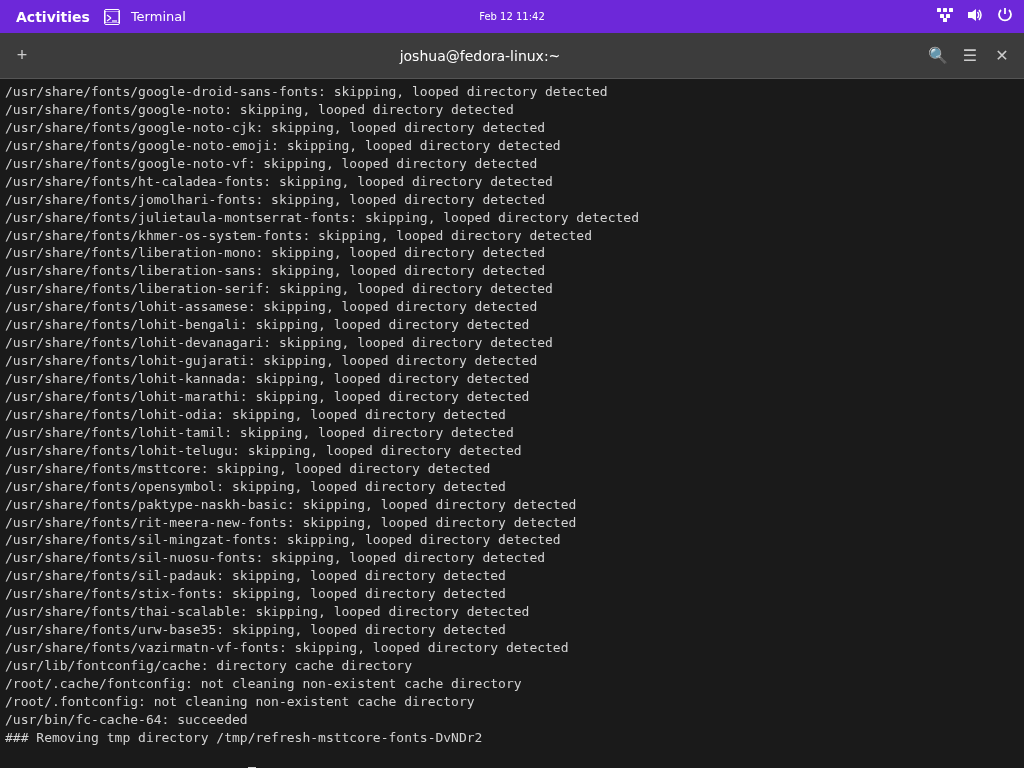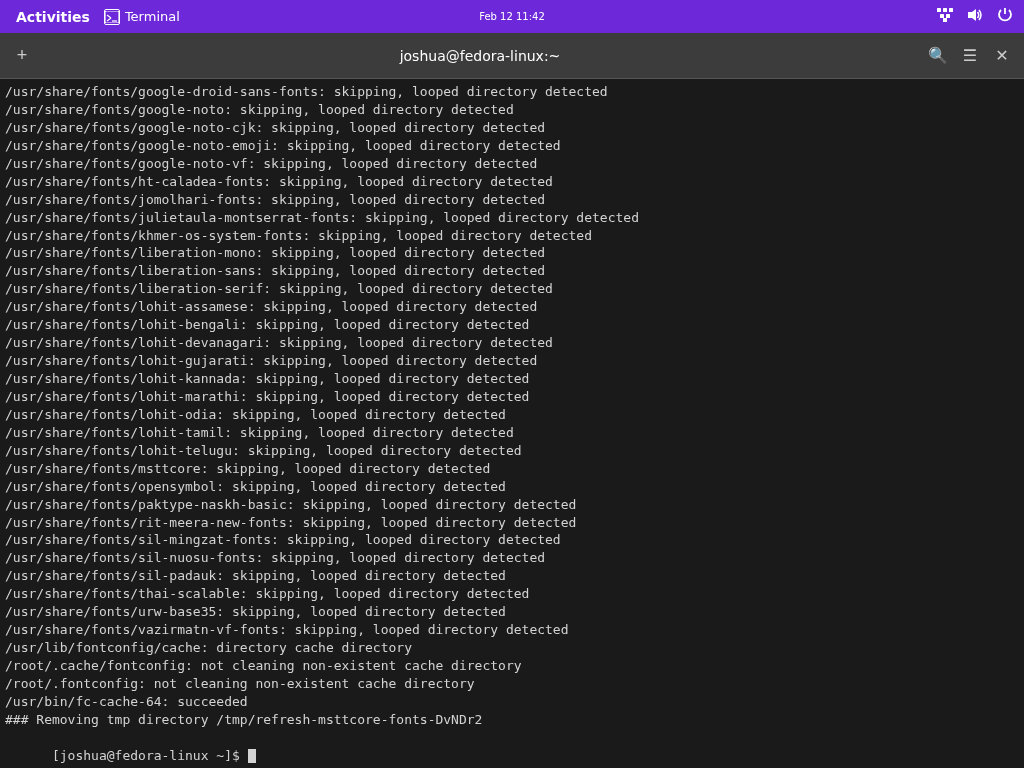--- a/index.html
+++ b/index.html
@@ -34,21 +34,21 @@
       font-size: 14px;
       font-weight: bold;
       color: #ffffff;
       cursor: pointer;
       padding: 2px 6px;
     }
 
     #terminal-indicator {
       display: flex;
       align-items: center;
-      gap: 5px;
+      gap: 11px;
       font-size: 13px;
       color: #ffffff;
     }
 
     #terminal-icon {
       width: 16px;
       height: 16px;
       border: 1.5px solid #ffffff;
       border-radius: 2px;
       display: flex;
@@ -255,20 +255,21 @@
         <div class="term-line">/usr/share/fonts/lohit-odia: skipping, looped directory detected</div>
         <div class="term-line">/usr/share/fonts/lohit-tamil: skipping, looped directory detected</div>
         <div class="term-line">/usr/share/fonts/lohit-telugu: skipping, looped directory detected</div>
         <div class="term-line">/usr/share/fonts/msttcore: skipping, looped directory detected</div>
         <div class="term-line">/usr/share/fonts/opensymbol: skipping, looped directory detected</div>
         <div class="term-line">/usr/share/fonts/paktype-naskh-basic: skipping, looped directory detected</div>
         <div class="term-line">/usr/share/fonts/rit-meera-new-fonts: skipping, looped directory detected</div>
         <div class="term-line">/usr/share/fonts/sil-mingzat-fonts: skipping, looped directory detected</div>
         <div class="term-line">/usr/share/fonts/sil-nuosu-fonts: skipping, looped directory detected</div>
         <div class="term-line">/usr/share/fonts/sil-padauk: skipping, looped directory detected</div>
+        <div class="term-line">/usr/share/fonts/stix-fonts: skipping, looped directory detected</div>
         <div class="term-line">/usr/share/fonts/thai-scalable: skipping, looped directory detected</div>
         <div class="term-line">/usr/share/fonts/urw-base35: skipping, looped directory detected</div>
         <div class="term-line">/usr/share/fonts/vazirmatn-vf-fonts: skipping, looped directory detected</div>
         <div class="term-line">/usr/lib/fontconfig/cache: directory cache directory</div>
         <div class="term-line">/root/.cache/fontconfig: not cleaning non-existent cache directory</div>
         <div class="term-line">/root/.fontconfig: not cleaning non-existent cache directory</div>
         <div class="term-line">/usr/bin/fc-cache-64: succeeded</div>
         <div class="term-line">### Removing tmp directory /tmp/refresh-msttcore-fonts-DvNDr2</div>
       </div>
     <div class="prompt-line">

